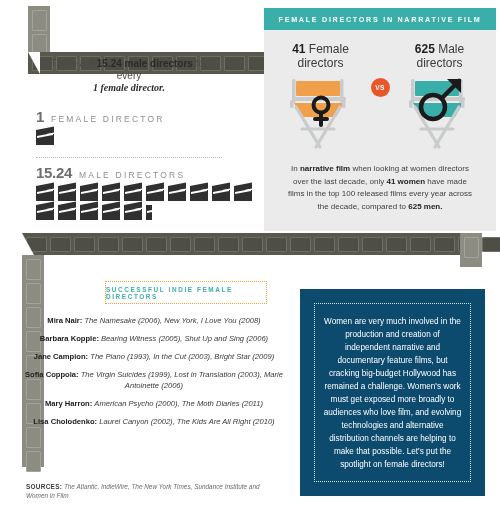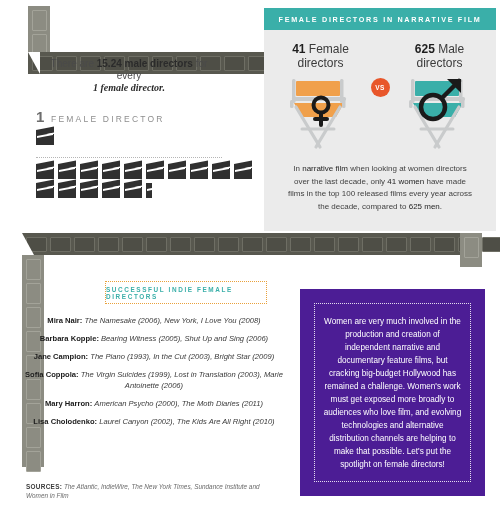--- a/index.html
+++ b/index.html
@@ -48,32 +48,32 @@
   .panel{position:absolute;left:264px;top:8px;width:232px;background:#ebebeb;}
   .panel-head{background:#3aafa9;height:22px;display:flex;align-items:center;justify-content:center;}
   .panel-head span{color:#ffffff;font-size:7.2px;letter-spacing:1.7px;font-weight:bold;}
   .chairs{display:flex;align-items:flex-start;justify-content:center;gap:6px;padding:12px 8px 6px;}
   .chair-col{width:88px;text-align:center;position:relative;}
   .chair-cap{font-size:12px;color:#3a3a3a;margin-bottom:3px;}
   .chair-cap b{font-weight:bold;color:#1f1f1f;}
   .vs{width:19px;height:19px;border-radius:50%;background:#e8562a;color:#fff;font-size:6.5px;
       font-weight:bold;display:flex;align-items:center;justify-content:center;margin-top:36px;letter-spacing:0.5px;}
   .panel-text{font-size:8px;line-height:12.5px;text-align:center;color:#3f3f3f;padding:2px 22px 18px;}
-  .panel-text b{font-weight:normal;color:#1f1f1f;}
+  .panel-text b{font-weight:bold;color:#1f1f1f;}
 
   
   .list-head{position:absolute;left:105px;top:281px;width:160px;height:21px;
              border:1.6px dotted #e9a13b;display:flex;align-items:center;justify-content:center;}
   .list-head span{font-size:6.4px;letter-spacing:1.6px;color:#3aafa9;font-weight:bold;}
   .dir-list{position:absolute;left:20px;top:315px;width:268px;text-align:center;}
   .dir-row{font-size:7.6px;line-height:11px;margin-bottom:7px;color:#3a3a3a;}
   .dir-row b{font-weight:bold;color:#1a1a1a;}
   .dir-row i{}
 
-  .quote{position:absolute;left:300px;top:289px;width:185px;height:207px;background:#4c1d95;
+  .quote{position:absolute;left:300px;top:289px;width:185px;height:207px;background:#0c4a6e;
          box-sizing:border-box;padding:14px 14px;}
   .quote-inner{border:1.5px dotted rgba(255,255,255,.85);width:100%;height:100%;box-sizing:border-box;
                display:flex;align-items:center;justify-content:center;padding:6px 8px;}
   .quote p{margin:0;font-size:8.2px;line-height:13px;text-align:center;color:#ffffff;}
 
   .sources{position:absolute;left:26px;top:482px;width:240px;font-size:6.4px;line-height:9px;color:#6a6a6a;}
   .sources b{font-weight:bold;color:#3a3a3a;letter-spacing:0.3px;}
   .sources i{font-style:italic;}
 </style>
 </head>
@@ -130,20 +130,24 @@
               <div class="top"></div>
               <div class="gap"></div>
             </div>
         </div>
       </div>
     </div>
 
     <div class="divider-dots"></div>
 
     <div class="tier" style="margin-top:6px;">
+      <div class="tier-head">
+        <span class="tier-num">15.24</span>
+        <span class="tier-label">MALE DIRECTORS</span>
+      </div>
       <div class="clap-rows">
         <div class="clap-row">
           <div class="clap">
               <div class="body"></div>
               <div class="top"></div>
               <div class="gap"></div>
             </div>
           <div class="clap">
               <div class="body"></div>
               <div class="top"></div>

